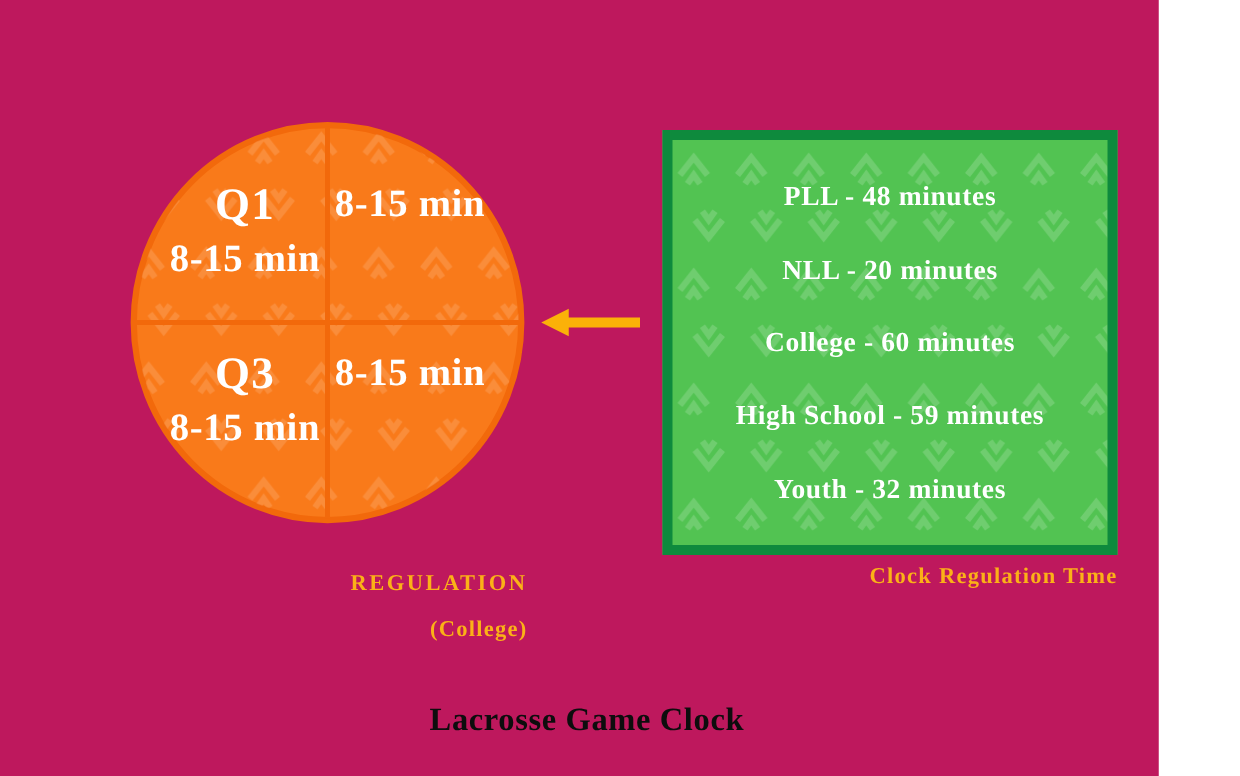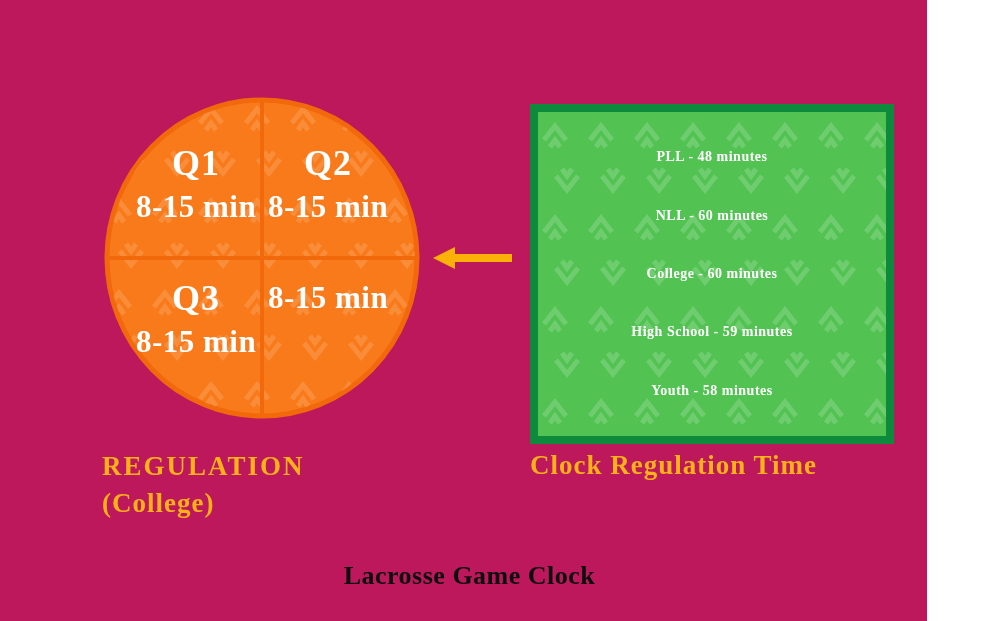--- a/index.html
+++ b/index.html
@@ -26,22 +26,22 @@
   .q-tl { left: 14px;  top: 46px; }
   .q-tr { left: 146px; top: 46px; }
   .q-bl { left: 14px;  top: 181px; }
   .q-br { left: 146px; top: 181px; }
 
   
   .caption {
     position: absolute;
     color: #FBB117;
     font-weight: 800;
-    text-align: left;
-    font-size: 27px;
+    text-align: right;
+    font-size: 18px;
   }
   .cap-circle { left: 102px; top: 448px; width: 320px; line-height: 37px; }
   .cap-circle .cap-line1 { display: block; letter-spacing: 2px; }
   .cap-circle .cap-line2 { display: block; letter-spacing: 1px; }
   .cap-box { left: 530px; top: 450px; width: 364px; letter-spacing: 1px; }
 
   
   .arrow-svg { position: absolute; left: 430px; top: 244px; }
 
   
@@ -54,21 +54,21 @@
     background: #52C352;
   }
   .greenbox .pat-svg { position: absolute; left: 0; top: 0; }
   .greenbox .lines {
     position: absolute; left: 0; top: 0; right: 0; bottom: 0;
     display: flex; flex-direction: column;
     justify-content: space-evenly; align-items: center;
   }
   .g-line {
     color: #ffffff;
-    font-size: 14px;
+    font-size: 22px;
     font-weight: 700;
     line-height: 26px;
     letter-spacing: 0.5px;
     white-space: nowrap;
   }
 
   
   .page-title {
     position: absolute;
     left: 12px; right: 0; top: 561px;
@@ -102,21 +102,20 @@
       <ellipse cx="160" cy="163" rx="153" ry="156" fill="url(#patO)"></ellipse>
       <line x1="160" y1="6" x2="160" y2="320" stroke="#F2690B" stroke-width="4"></line>
       <line x1="6" y1="163" x2="314" y2="163" stroke="#F2690B" stroke-width="4"></line>
     </svg>
 
     <div class="quad q-tl">
       <div class="q-label">Q1</div>
       <div class="q-time">8-15 min</div>
     </div>
     <div class="quad q-tr">
-      <div class="q-label">Q2</div>
       <div class="q-time">8-15 min</div>
     </div>
     <div class="quad q-bl">
       <div class="q-label">Q3</div>
       <div class="q-time">8-15 min</div>
     </div>
     <div class="quad q-br">
       <div class="q-time">8-15 min</div>
     </div>
   </div>
@@ -142,24 +141,24 @@
               <path d="M6 28 L17 14 L28 28"></path>
               <path d="M12 35 L17 28 L22 35"></path>
             </g>
           </g>
         </pattern>
       </defs>
       <rect x="0" y="0" width="348" height="324" fill="url(#patG)"></rect>
     </svg>
     <div class="lines">
       <div class="g-line">PLL - 48 minutes</div>
-      <div class="g-line">NLL - 60 minutes</div>
+      <div class="g-line">NLL - 20 minutes</div>
       <div class="g-line">College - 60 minutes</div>
       <div class="g-line">High School - 59 minutes</div>
-      <div class="g-line">Youth - 58 minutes</div>
+      <div class="g-line">Youth - 32 minutes</div>
     </div>
   </div>
 
   <div class="caption cap-box">Clock Regulation Time</div>
 
   <div class="page-title">Lacrosse Game Clock</div>
 
 </div>
 
 </body></html>

